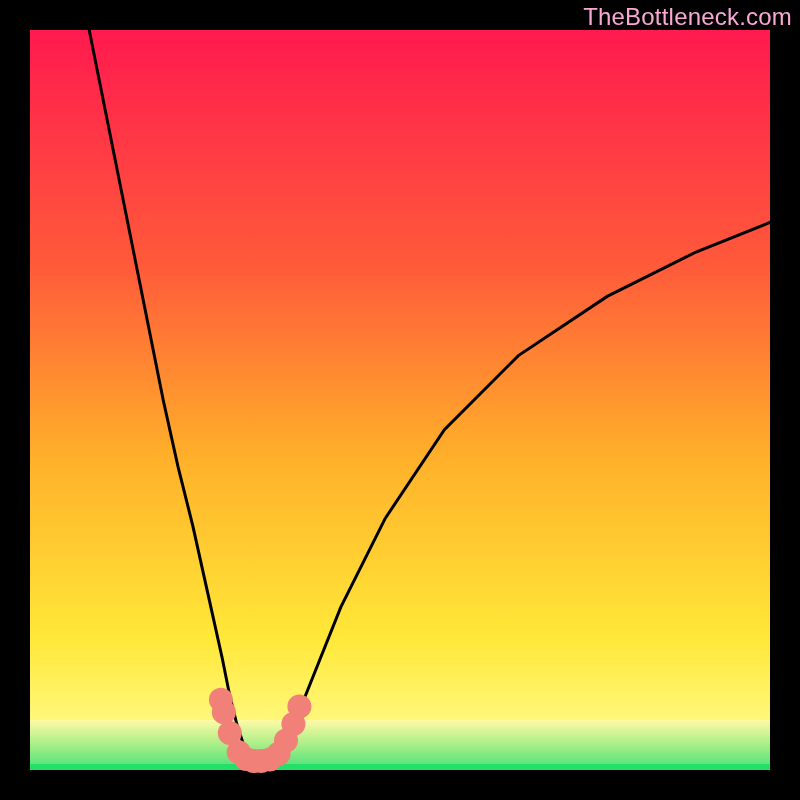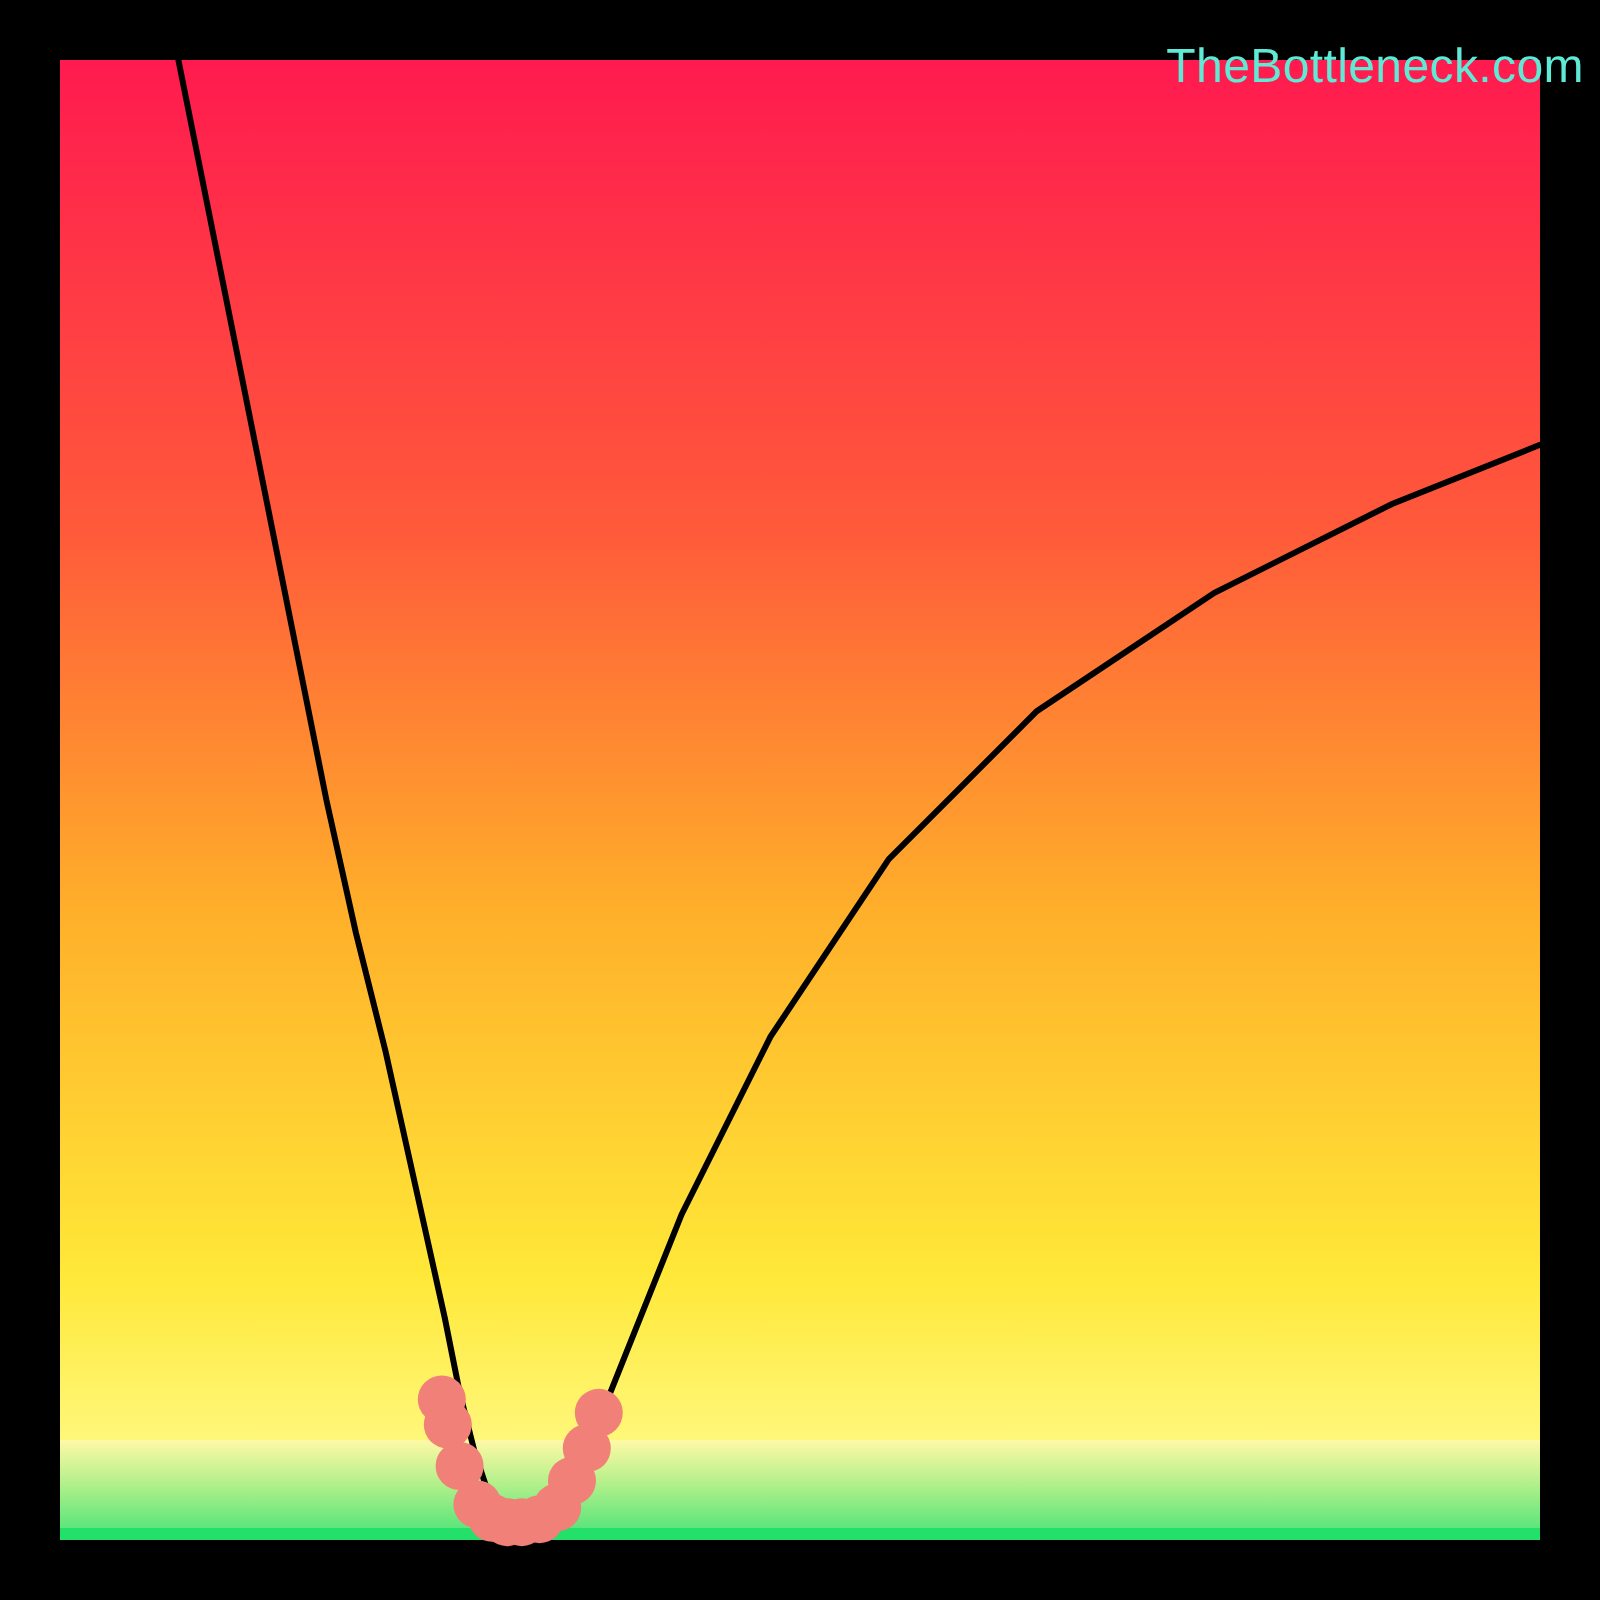--- a/index.html
+++ b/index.html
@@ -24,23 +24,23 @@
     width: 740px;
     height: 740px;
     
     background:
       linear-gradient(to bottom, #22e06a 0%, #22e06a 100%) 0 734px / 100% 6px no-repeat,
       linear-gradient(to bottom, #fff9a6 0%, #b2f08a 50%, #5de57c 100%) 0 690px / 100% 44px no-repeat,
       linear-gradient(to bottom, #ff1a4f 0%, #ff5a3a 34%, #ffb02a 62%, #ffe838 88%, #fff77a 100%) 0 0 / 100% 690px no-repeat;
   }
   .watermark {
     position: absolute;
-    top: 20px;
+    top: 3px;
     right: 8px;
-    color: #5eead4;
+    color: #f9a8d4;
     font-size: 24px;
     font-weight: 500;
     letter-spacing: 0.2px;
     user-select: none;
   }
   svg.curve {
     position: absolute;
     left: 0; top: 0;
     width: 740px; height: 740px;
     overflow: visible;

